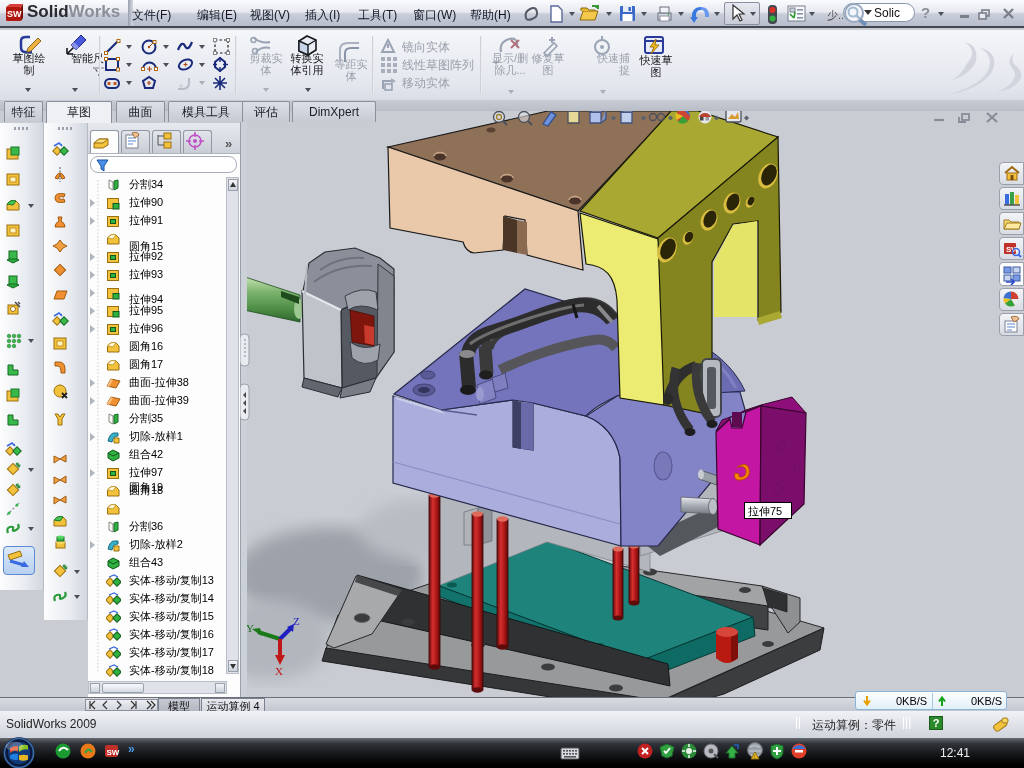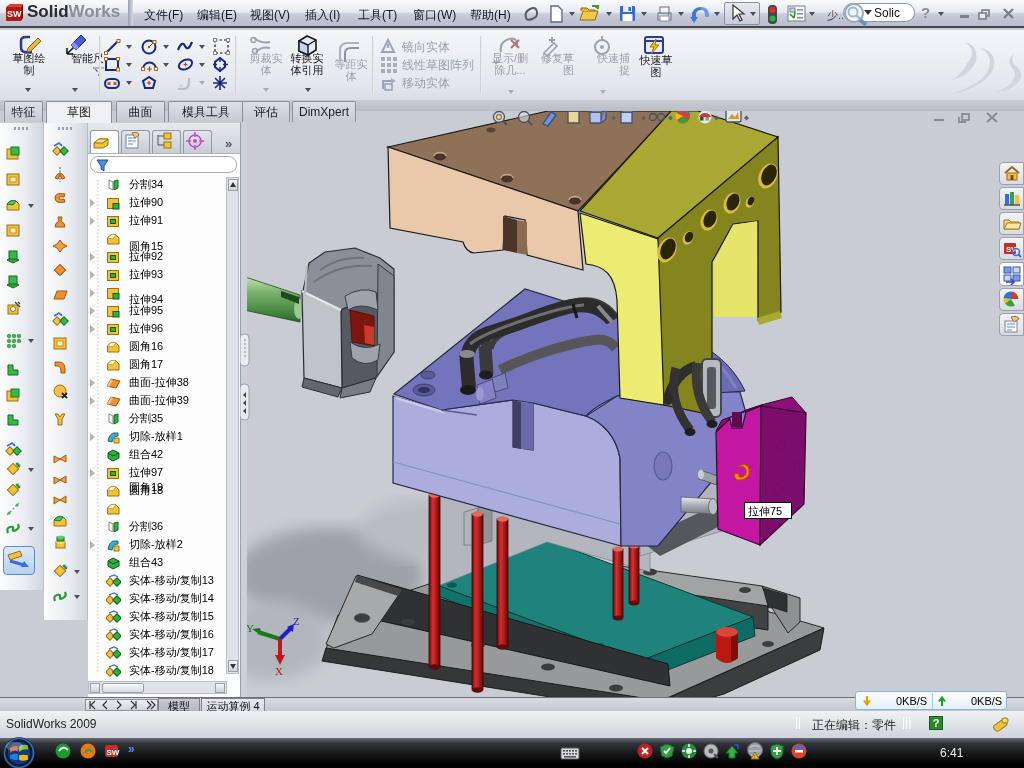--- a/index.html
+++ b/index.html
@@ -54,21 +54,21 @@
 <body>
 <div id="titlebar">
  <svg id="logo" width="19" height="19">
   <rect x="1" y="3" width="15" height="14" fill="#b01810" rx="1"></rect>
   <polygon points="1,3 5,0 18,0 16,3" fill="#d84038"></polygon>
   <polygon points="16,3 18,0 18,14 16,17" fill="#7a0e08"></polygon>
   <text x="2" y="13" font-size="9" font-weight="bold" fill="#fff" font-family="Liberation Sans">SW</text>
  </svg>
  <div id="swname">Solid<span>Works</span></div>
  <div id="tsep"></div>
- <div class="menu" style="left:144px">文件(F)</div>
+ <div class="menu" style="left:132px">文件(F)</div>
  <div class="menu" style="left:197px">编辑(E)</div>
  <div class="menu" style="left:250px">视图(V)</div>
  <div class="menu" style="left:305px">插入(I)</div>
  <div class="menu" style="left:358px">工具(T)</div>
  <div class="menu" style="left:413px">窗口(W)</div>
  <div class="menu" style="left:470px">帮助(H)</div>
  <svg class="tbico" style="left:522px" width="18" height="20">
       <path d="M4 14 Q2 8 8 5 Q14 2 15 8 Q16 13 10 15 Q5 17 4 14 Z" fill="none" stroke="#555a66" stroke-width="2"></path>
     </svg>
  <svg class="tbico" style="left:548px" width="18" height="20">
@@ -277,21 +277,21 @@
       <rect x="5" y="9" width="7" height="6" fill="none" stroke="#9aa4b4" stroke-width="1.6"></rect>
     </svg>
  <div class="hlabel" style="left:402px;top:45px">移动实体</div>
  <div class="sep" style="left:480px"></div>
  <div class="bigbtn gray" style="left:484px;top:22px;line-height:12px">显示/删<br>除几...</div>
  <svg class="tbico" style="left:497px;top:4px" width="24" height="24">
       <path d="M4 18 Q2 8 12 5 Q21 3 20 12" fill="none" stroke="#9aa4b4" stroke-width="2.2"></path>
       <path d="M14 14 L22 6 M22 14 L14 6" stroke="#b0727a" stroke-width="2"></path>
     </svg>
  <div class="sdd g" style="left:508px;top:60px"></div>
- <div class="bigbtn gray" style="left:522px;top:22px;text-align:right;">修复草<br>图</div>
+ <div class="bigbtn gray" style="left:522px;top:22px;">修复草<br>图</div>
  <svg class="tbico" style="left:539px;top:4px" width="24" height="24">
       <path d="M5 19 L15 9 L18 12 L8 22 Z" fill="none" stroke="#9aa4b4" stroke-width="1.6"></path>
       <path d="M13 3 L13 9 M10 6 L16 6" stroke="#9aa4b4" stroke-width="2"></path>
     </svg>
  <div class="bigbtn gray" style="left:578px;top:22px;text-align:right;">快速捕<br>捉</div>
  <svg class="tbico" style="left:590px;top:4px" width="24" height="24">
       <circle cx="12" cy="13" r="7" fill="none" stroke="#9aa4b4" stroke-width="2"></circle>
       <circle cx="12" cy="13" r="2" fill="#9aa4b4"></circle>
       <path d="M12 2 L12 7" stroke="#9aa4b4" stroke-width="2"></path>
     </svg>
@@ -302,21 +302,21 @@
       <path d="M3 8 L21 8" stroke="#2a3a9a" stroke-width="2"></path>
       <path d="M14 6 L8 14 L12 14 L9 21 L17 12 L13 12 Z" fill="#f0c020" stroke="#a07010"></path>
     </svg>
 </div>
 <div id="tabstrip"></div>
 <div class="ctab" style="left:4px;width:39px;">特征</div>
 <div class="ctab act" style="left:46px;width:66px;">草图</div>
 <div class="ctab" style="left:116px;width:49px;">曲面</div>
 <div class="ctab" style="left:168px;width:76px;">模具工具</div>
 <div class="ctab" style="left:242px;width:48px;">评估</div>
-<div class="ctab" style="left:292px;width:64px;">DimXpert</div>
+<div class="ctab" style="left:292px;width:84px;">DimXpert</div>
 <div id="ltfill"></div>
 <div id="lt1"></div>
 <div id="lt2"></div>
 <div class="grip" style="left:14px;top:127px"></div>
 <div class="grip" style="left:58px;top:127px"></div>
 <div class="lic" style="left:5px;top:145px"><svg width="17" height="17">
       <rect x="2" y="4" width="11" height="10" fill="#f2c23c" stroke="#9a7010"></rect>
       <rect x="6" y="2" width="8" height="8" fill="#38b848" stroke="#1a7a2a"></rect>
     </svg></div>
 <div class="lic" style="left:5px;top:171px"><svg width="17" height="17">
@@ -996,21 +996,21 @@
         <path d="M60 1 L64 5 L60 9 M64 1 L68 5 L64 9"></path>
       </g>
     </svg>
  <div style="position:absolute;left:158px;top:0px;width:42px;height:14px;background:linear-gradient(#c6cad2,#b4b8c2);border:1px solid #7a8090;font-size:11px;text-align:center;color:#111;">模型</div>
  <div style="position:absolute;left:201px;top:0px;width:64px;height:14px;background:linear-gradient(#e8eaee,#d4d8df);border:1px solid #7a8090;font-size:11px;text-align:center;color:#111;">运动算例 4</div>
 </div>
 
 <div id="statusbar">
  <div style="position:absolute;left:6px;top:6px;">SolidWorks 2009</div>
  <div style="position:absolute;left:795px;top:4px;color:#fff;">||</div>
- <div style="position:absolute;left:812px;top:6px;">正在编辑：零件</div>
+ <div style="position:absolute;left:812px;top:6px;">运动算例：零件</div>
  <div style="position:absolute;left:902px;top:4px;color:#fff;">|||</div>
  <div style="position:absolute;left:929px;top:5px;width:14px;height:14px;background:#2a8a2a;border:1px solid #1a5a1a;color:#fff;font-size:11px;font-weight:bold;text-align:center;line-height:13px;">?</div>
  <svg style="position:absolute;left:990px;top:3px" width="22" height="20">
       <rect x="3" y="8" width="14" height="7" rx="3" fill="#f2c23c" stroke="#a07a20" transform="rotate(-35 10 11)"></rect>
       <rect x="12" y="4" width="6" height="5" rx="2" fill="#f8d860" stroke="#a07a20"></rect>
     </svg>
 </div>
 
 <div id="taskbar">
  <svg style="position:absolute;left:0px;top:-2px" width="38" height="34" viewBox="0 0 34 30">
@@ -1088,14 +1088,14 @@
     </svg>
  <svg style="position:absolute;left:769px;top:5px" width="17" height="17">
       <path d="M8 1 L14 3 L14 9 Q14 14 8 16 Q2 14 2 9 L2 3 Z" fill="#30a040" stroke="#1a6a28"></path>
       <path d="M8 4 L8 12 M4 8 L12 8" stroke="#fff" stroke-width="2"></path>
     </svg>
  <svg style="position:absolute;left:791px;top:5px" width="17" height="17">
       <circle cx="8" cy="8" r="7.5" fill="#e04028"></circle>
       <path d="M1.5 6 A7.5 7.5 0 0 1 14.5 6 Z" fill="#3a70d8"></path>
       <rect x="4" y="7" width="8" height="2.5" fill="#fff"></rect>
     </svg>
- <div style="position:absolute;left:940px;top:8px;color:#eceef2;font-size:12px;">6:41</div>
+ <div style="position:absolute;left:940px;top:8px;color:#eceef2;font-size:12px;">12:41</div>
 </div>
 
 </body></html>

